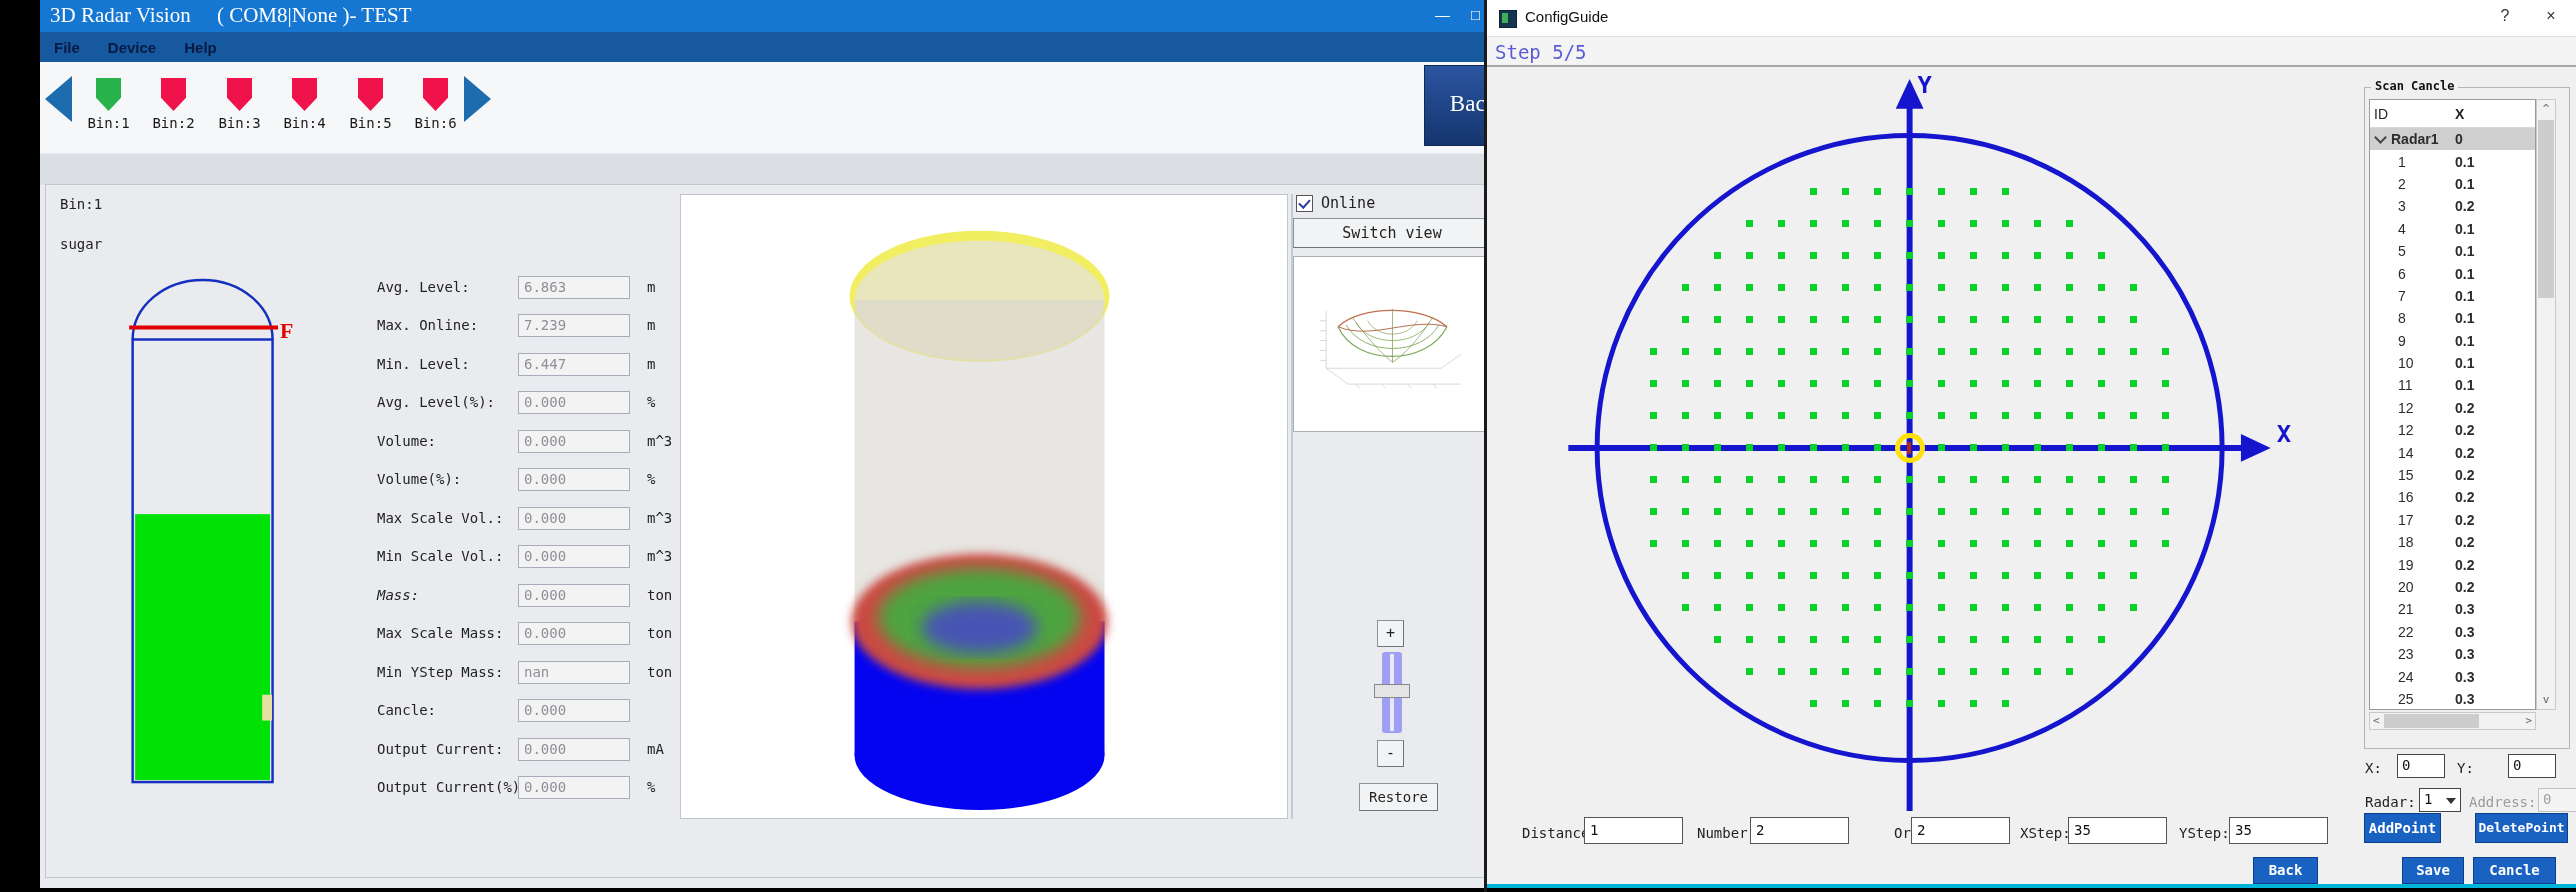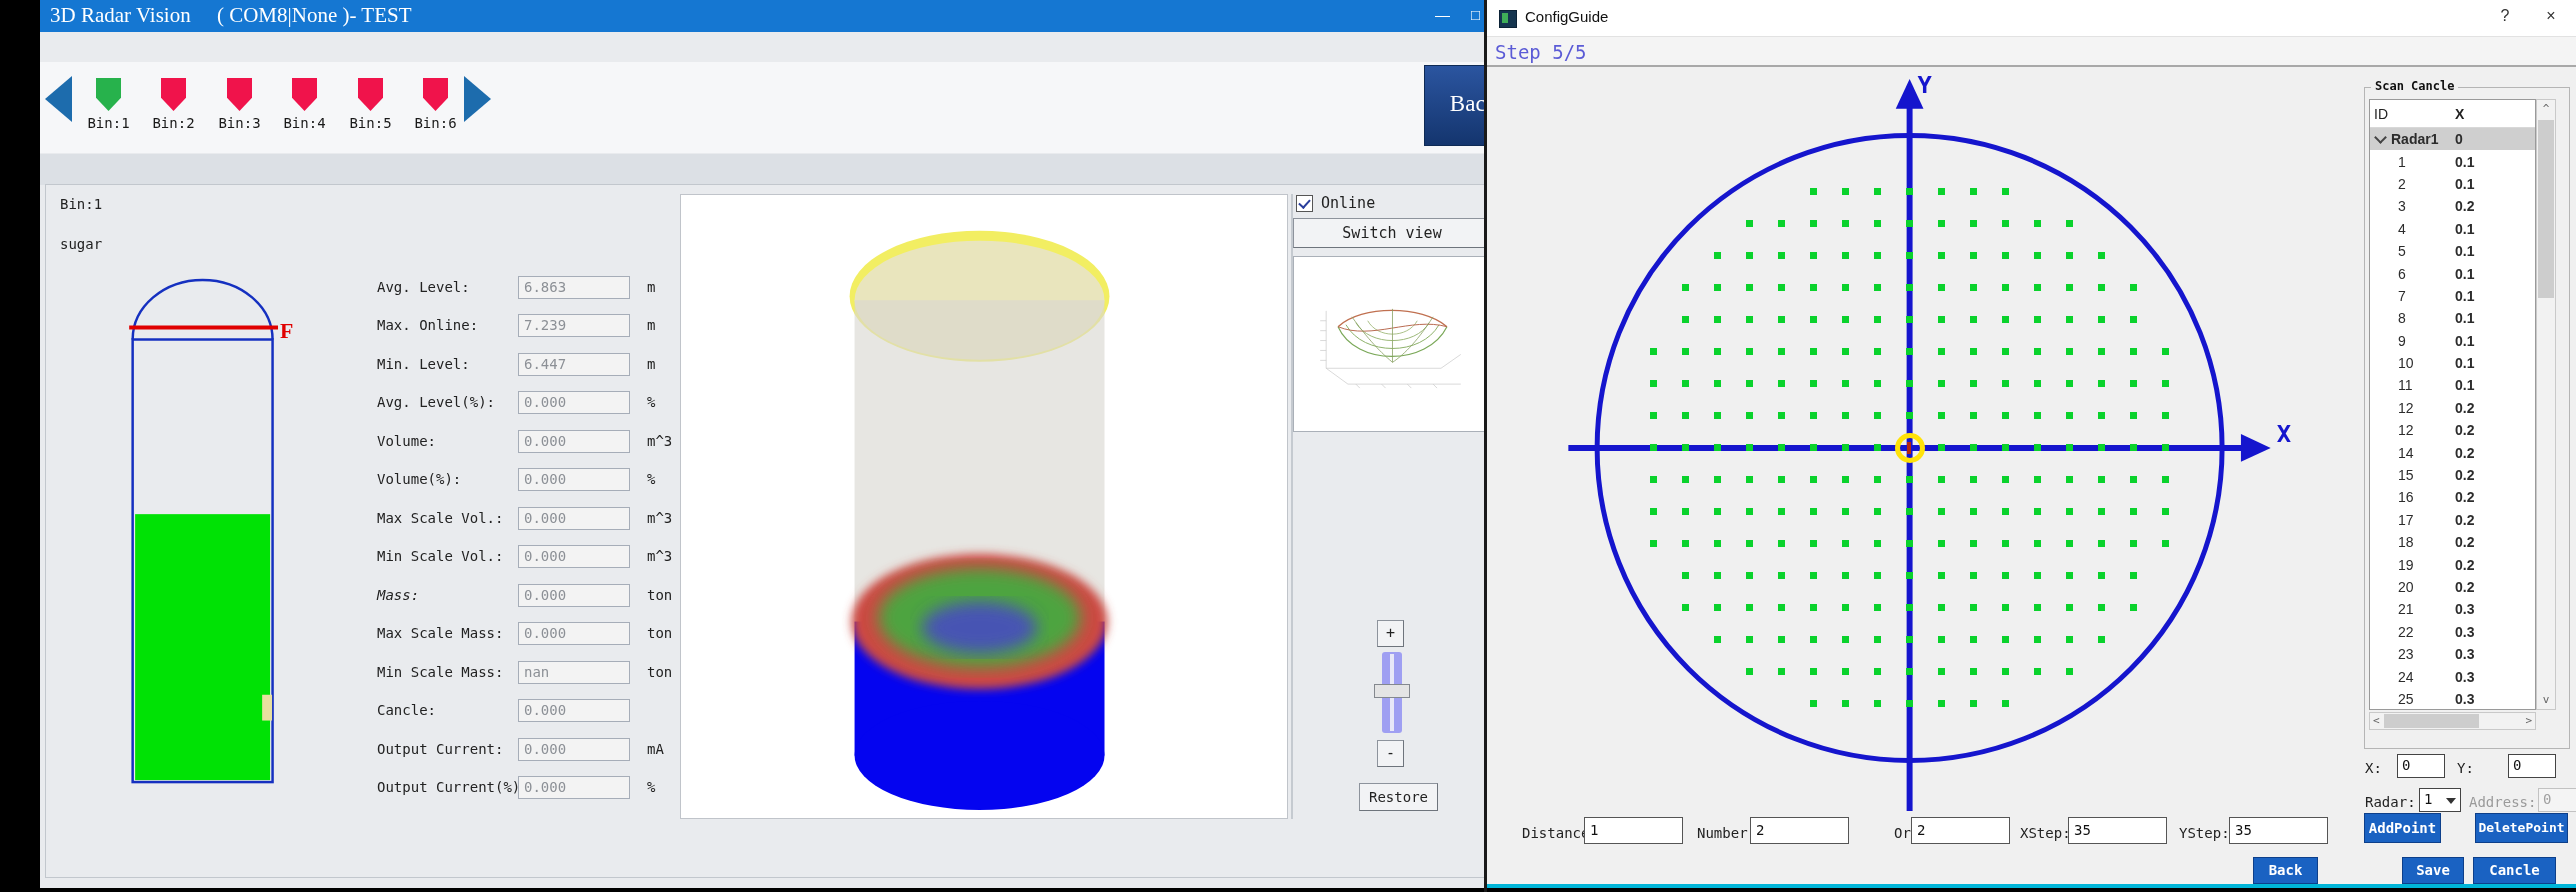--- a/index.html
+++ b/index.html
@@ -111,20 +111,25 @@
 
 <div id="leftwin" class="abs">
 
   <div class="abs titlebar">
     <span class="abs titletext">3D Radar Vision     ( COM8|None )- TEST</span>
     <div class="abs winbtn" style="left:1386px;">—</div>
     <div class="abs winbtn" style="left:1419px;">□</div>
     <div class="abs winbtn close" style="left:1452px;">×</div>
   </div>
 
+  <div class="abs menubar">
+      <div class="menu-item">File</div>
+      <div class="menu-item">Device</div>
+      <div class="menu-item">Help</div>
+    </div>
 
   <div class="abs toolbar">
     <div class="abs navtri tri-left" style="left:5px;top:14px;"></div>
     <div class="abs" style="left:36px;top:0;width:397px;height:91px;">
         <div class="bin" style="left: 0px;">
           <div class="binicon" style="background: rgb(39, 178, 76);"></div>
           <div class="binlabel">Bin:1</div>
         </div>
         <div class="bin" style="left: 65px;">
           <div class="binicon" style="background: rgb(240, 19, 75);"></div>
@@ -195,21 +200,21 @@
       <div class="fieldunit" style="left: 607px; top: 510px;">m^3</div>
       <div class="fieldlabel" style="left: 337px; top: 548px;">Min Scale Vol.:</div>
       <div class="fieldinput" style="left: 478px; top: 545px;">0.000</div>
       <div class="fieldunit" style="left: 607px; top: 548px;">m^3</div>
       <div class="fieldlabel" style="left: 337px; top: 587px; font-style: italic;">Mass:</div>
       <div class="fieldinput" style="left: 478px; top: 584px;">0.000</div>
       <div class="fieldunit" style="left: 607px; top: 587px;">ton</div>
       <div class="fieldlabel" style="left: 337px; top: 625px;">Max Scale Mass:</div>
       <div class="fieldinput" style="left: 478px; top: 622px;">0.000</div>
       <div class="fieldunit" style="left: 607px; top: 625px;">ton</div>
-      <div class="fieldlabel" style="left: 337px; top: 664px;">Min Scale Mass:</div>
+      <div class="fieldlabel" style="left: 337px; top: 664px;">Min YStep Mass:</div>
       <div class="fieldinput" style="left: 478px; top: 661px;">nan</div>
       <div class="fieldunit" style="left: 607px; top: 664px;">ton</div>
       <div class="fieldlabel" style="left: 337px; top: 702px;">Cancle:</div>
       <div class="fieldinput" style="left: 478px; top: 699px;">0.000</div>
       <div class="fieldlabel" style="left: 337px; top: 741px;">Output Current:</div>
       <div class="fieldinput" style="left: 478px; top: 738px;">0.000</div>
       <div class="fieldunit" style="left: 607px; top: 741px;">mA</div>
       <div class="fieldlabel" style="left: 337px; top: 779px;">Output Current(%):</div>
       <div class="fieldinput" style="left: 478px; top: 776px;">0.000</div>
       <div class="fieldunit" style="left: 607px; top: 779px;">%</div>

